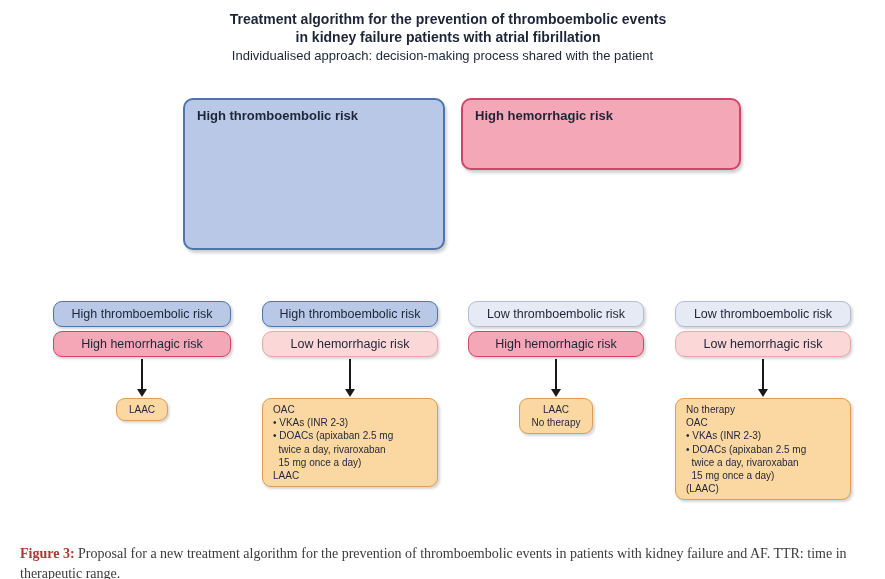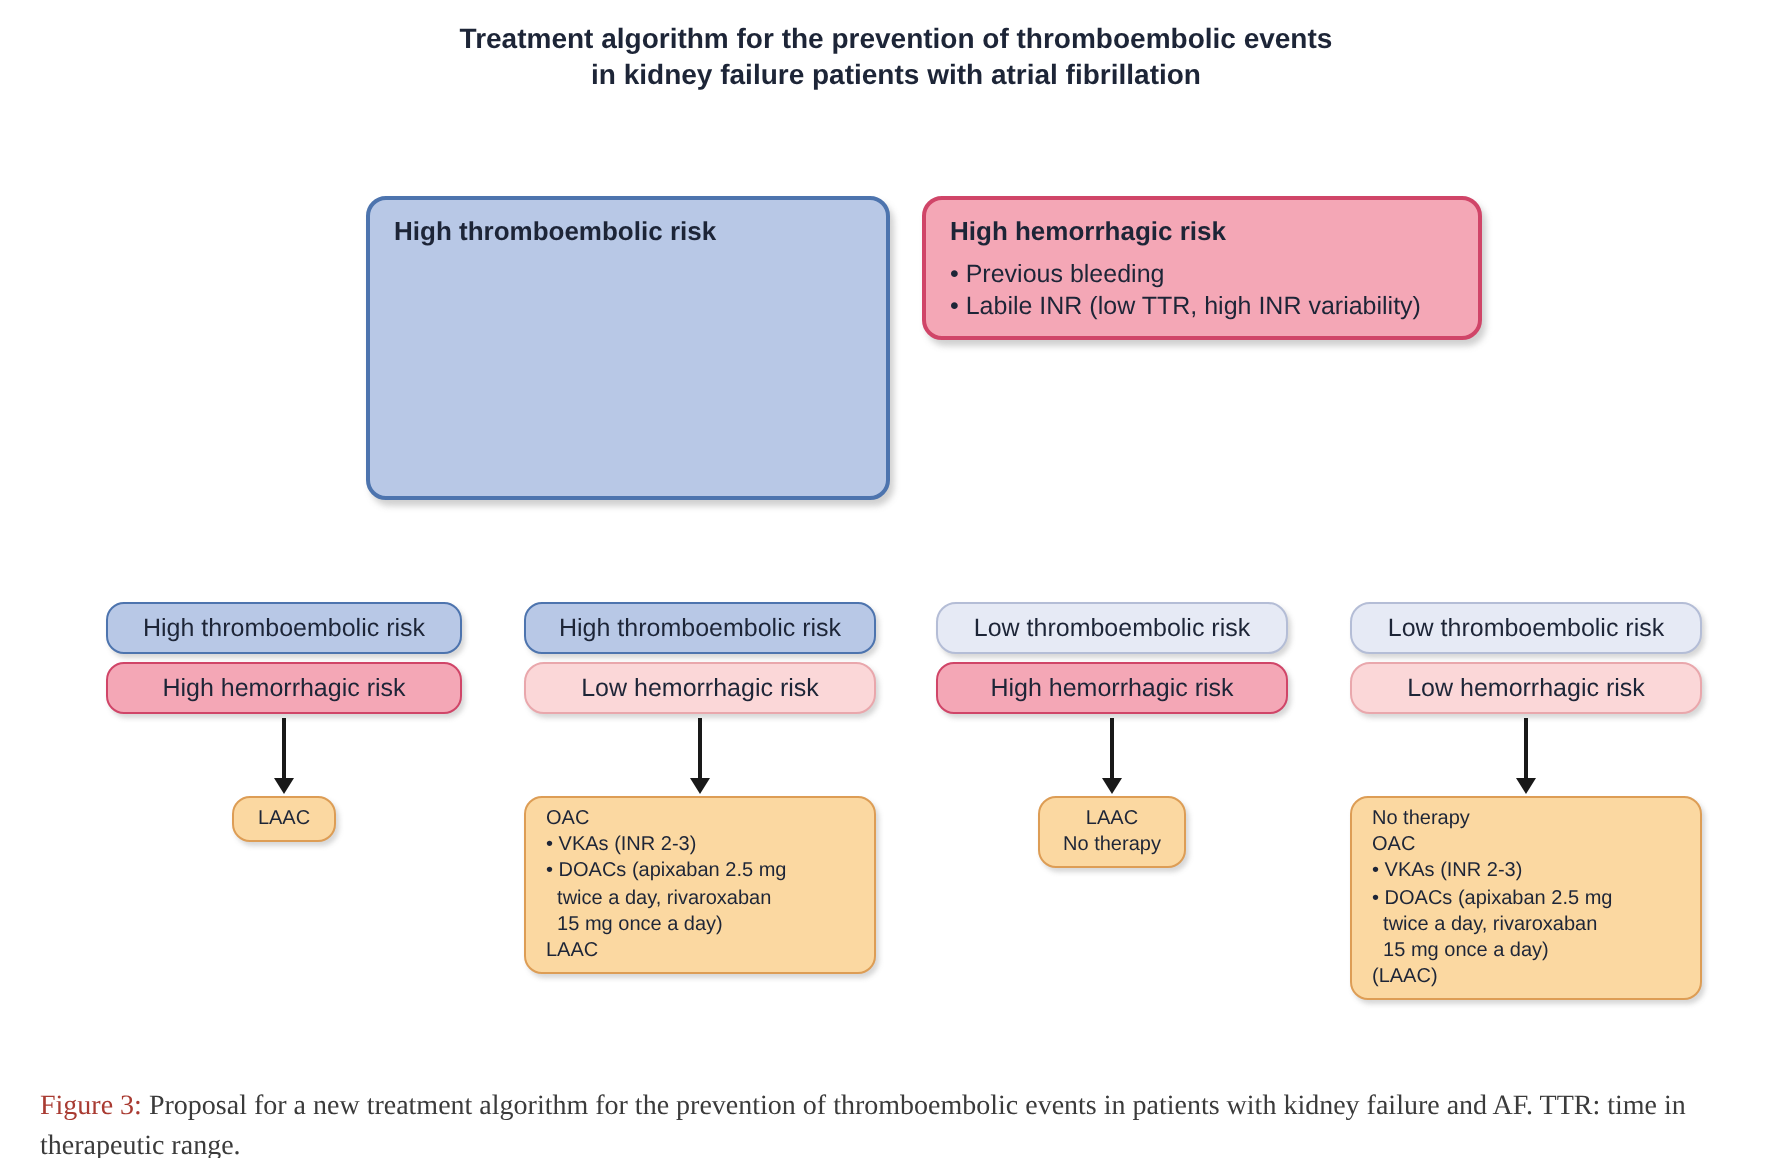--- a/index.html
+++ b/index.html
@@ -75,21 +75,21 @@
     border-radius: 9px;
     border: 1.5px solid;
     display: flex;
     align-items: center;
     justify-content: center;
     font-size: 12.5px;
     box-shadow: 1.5px 2px 2.5px rgba(120,120,120,0.3);
   }
   .pill + .pill { margin-top: 4px; }
   .pill-high-thrombo { background: var(--high_thrombo_fill); border-color: var(--high_thrombo_border); }
-  .pill-low-thrombo  { background: var(--low_thrombo_fill);  border-color: var(--low_thrombo_border); border-radius: 10px; }
+  .pill-low-thrombo  { background: var(--low_thrombo_fill);  border-color: var(--low_thrombo_border); }
   .pill-high-hemo    { background: var(--high_hemo_fill);    border-color: var(--high_hemo_border); }
   .pill-low-hemo     { background: var(--low_hemo_fill);     border-color: var(--low_hemo_border); border-radius: 10px; }
   .arrow {
     display: flex;
     flex-direction: column;
     align-items: center;
     height: 38px;
     margin: 2px 0 1px;
   }
   .arrow .shaft { width: 2px; flex: 1; background: #191919; }
@@ -112,41 +112,40 @@
   .treatment.left   { text-align: left; padding: 4px 10px; width: 100%; }
   .caption {
     position: absolute;
     left: 20px; top: 544px; width: 850px;
     font-family: "Liberation Serif", "DejaVu Serif", serif;
     font-size: 14px;
     line-height: 1.45;
     color: var(--caption_text_color);
   }
   .caption .fig-label {
-    font-weight: normal;
+    font-weight: bold;
     color: var(--caption_label_color);
     text-align: right;
   }
 </style>
 </head>
 <body>
 
 <div class="canvas">
 
   <div class="title">Treatment algorithm for the prevention of thromboembolic events
 in kidney failure patients with atrial fibrillation</div>
+  <div class="subtitle">Individualised approach: decision-making process shared with the patient</div>
 
   <div class="riskbox box-thrombo">
     <div class="box-title">High thromboembolic risk</div>
   </div>
 
   <div class="riskbox box-hemo">
     <div class="box-title">High hemorrhagic risk</div>
-    <div class="box-items">• Previous bleeding
-• Labile INR (low TTR, high INR variability)</div>
   </div>
 
   <div class="column col1">
     <div class="pill pill-high-thrombo">High thromboembolic risk</div>
     <div class="pill pill-high-hemo">High hemorrhagic risk</div>
     <div class="arrow">
         <div class="shaft"></div>
         <div class="head"></div>
       </div>
     <div class="treatment center">LAAC</div>

